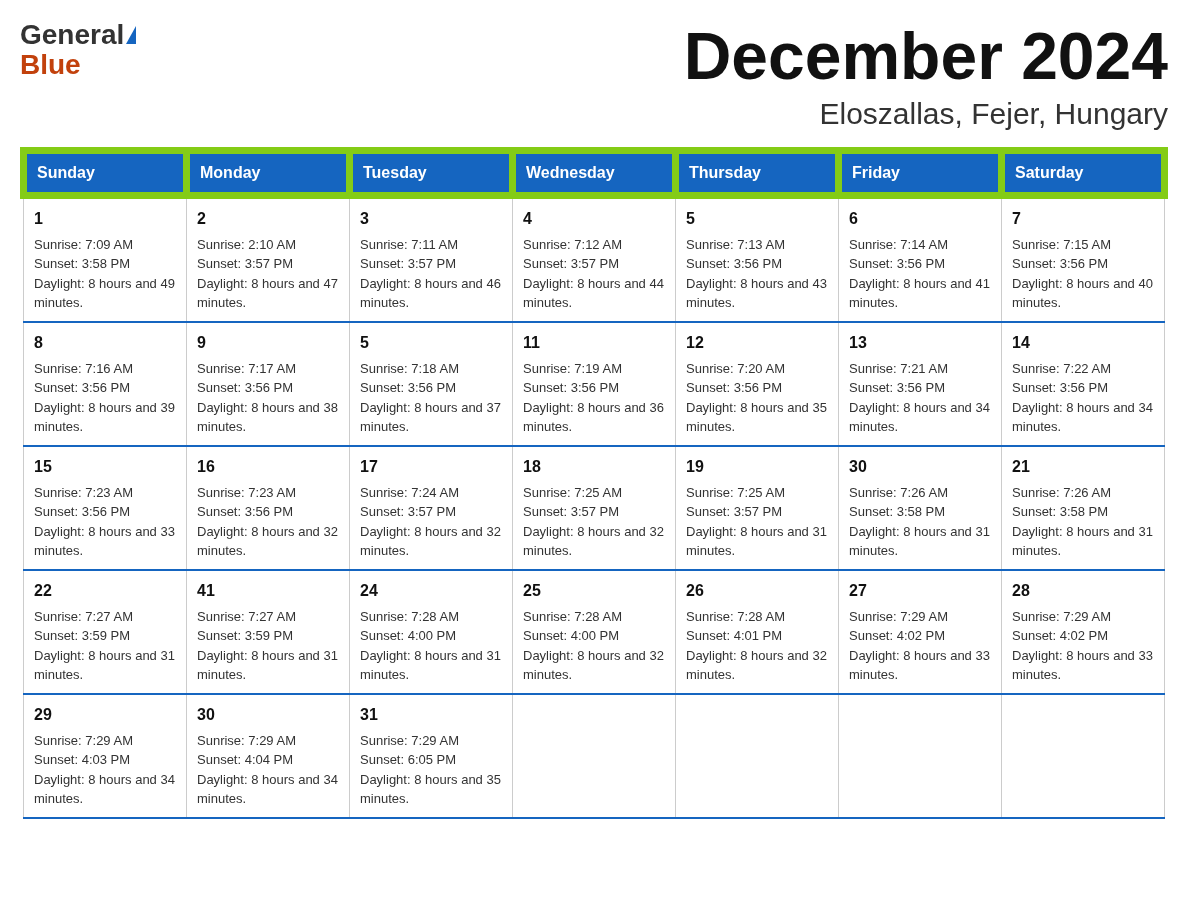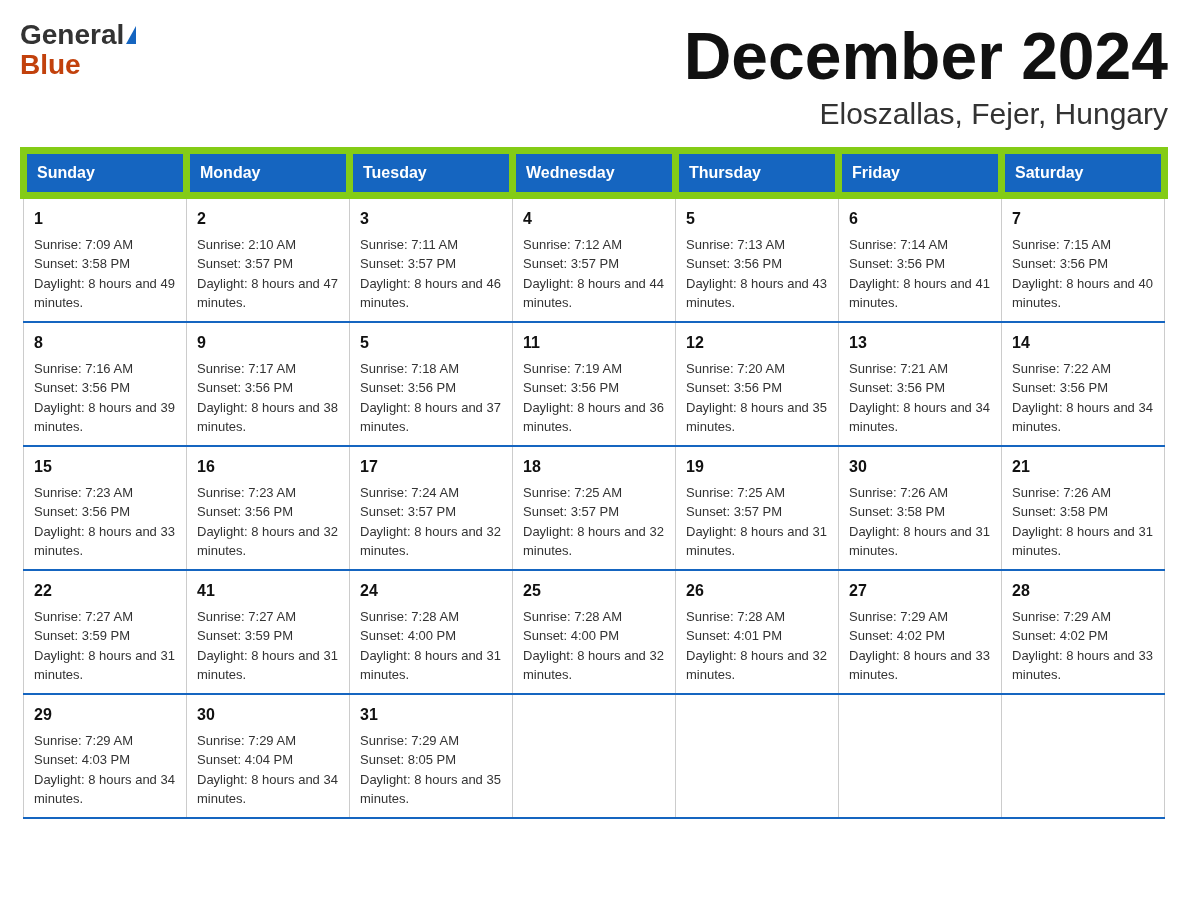--- a/index.html
+++ b/index.html
@@ -381,21 +381,21 @@
           <span class="day-number">30</span>
           <span>Sunrise: 7:29 AM</span><br>
           <span>Sunset: 4:04 PM</span><br>
           <span>Daylight: 8 hours and 34 minutes.</span>
         </div>
       </td>
         <td>
         <div class="cell-content">
           <span class="day-number">31</span>
           <span>Sunrise: 7:29 AM</span><br>
-          <span>Sunset: 8:05 PM</span><br>
+          <span>Sunset: 6:05 PM</span><br>
           <span>Daylight: 8 hours and 35 minutes.</span>
         </div>
       </td>
         <td class="empty-cell"></td>
         <td class="empty-cell"></td>
         <td class="empty-cell"></td>
         <td class="empty-cell"></td>
       </tr>
     </tbody>
 </table>

